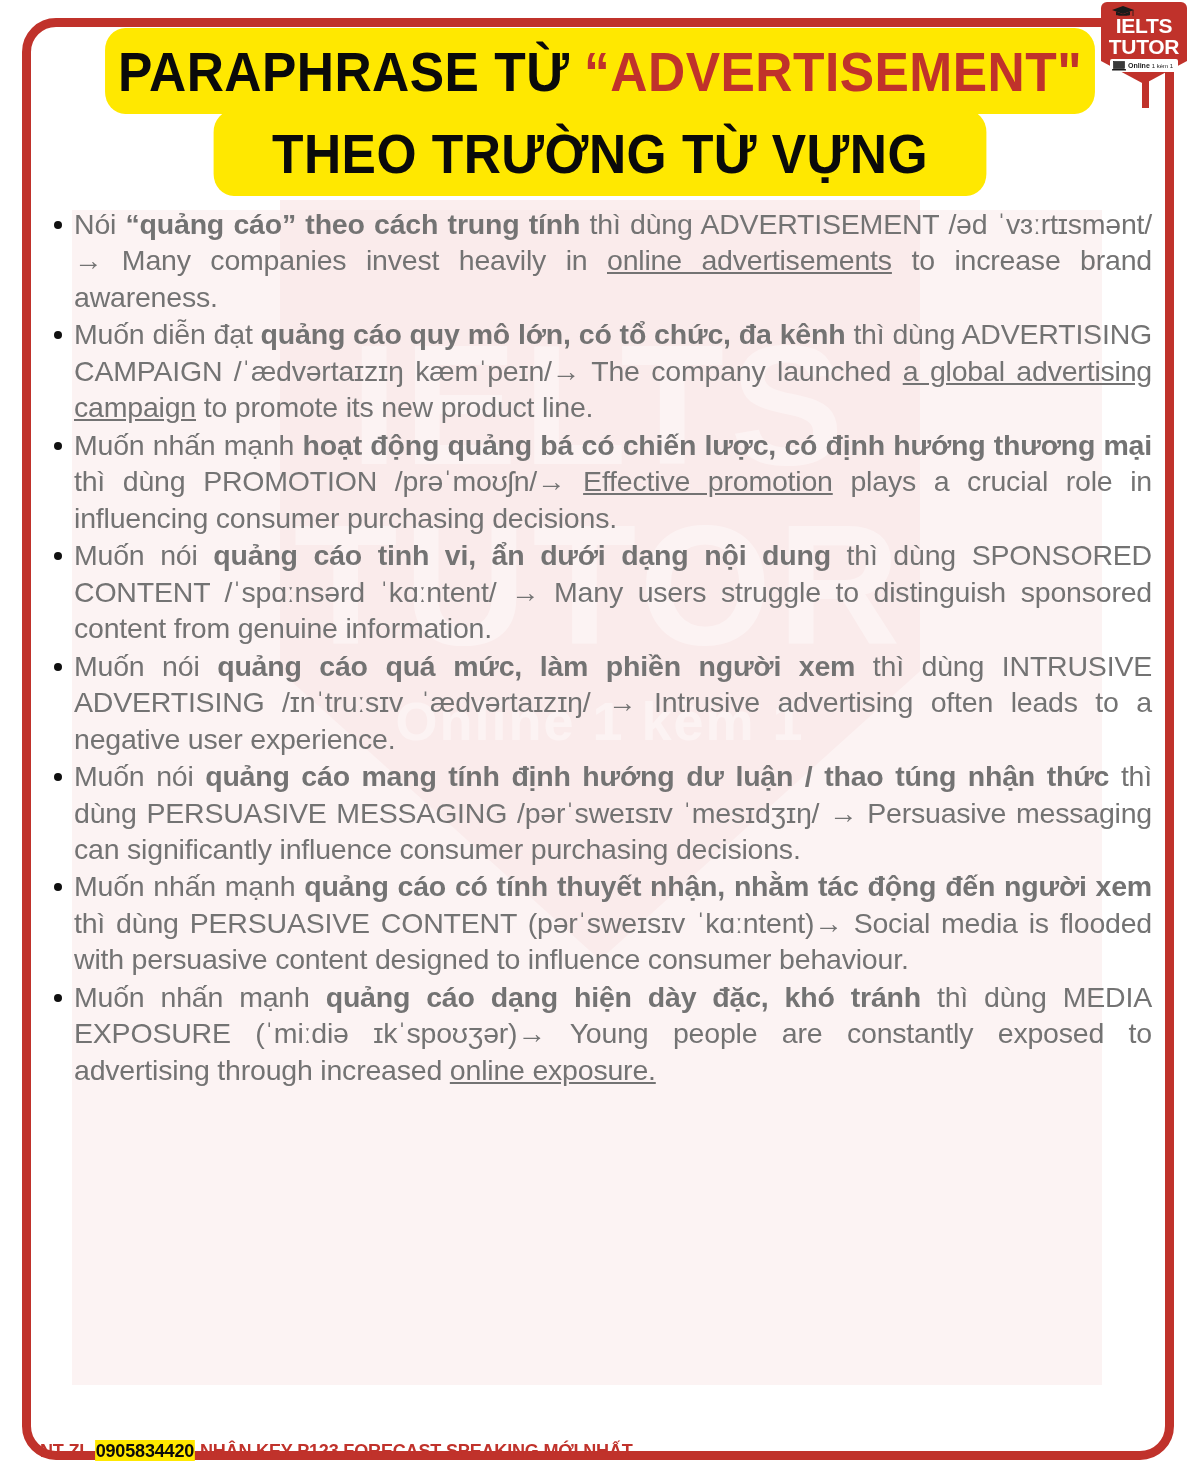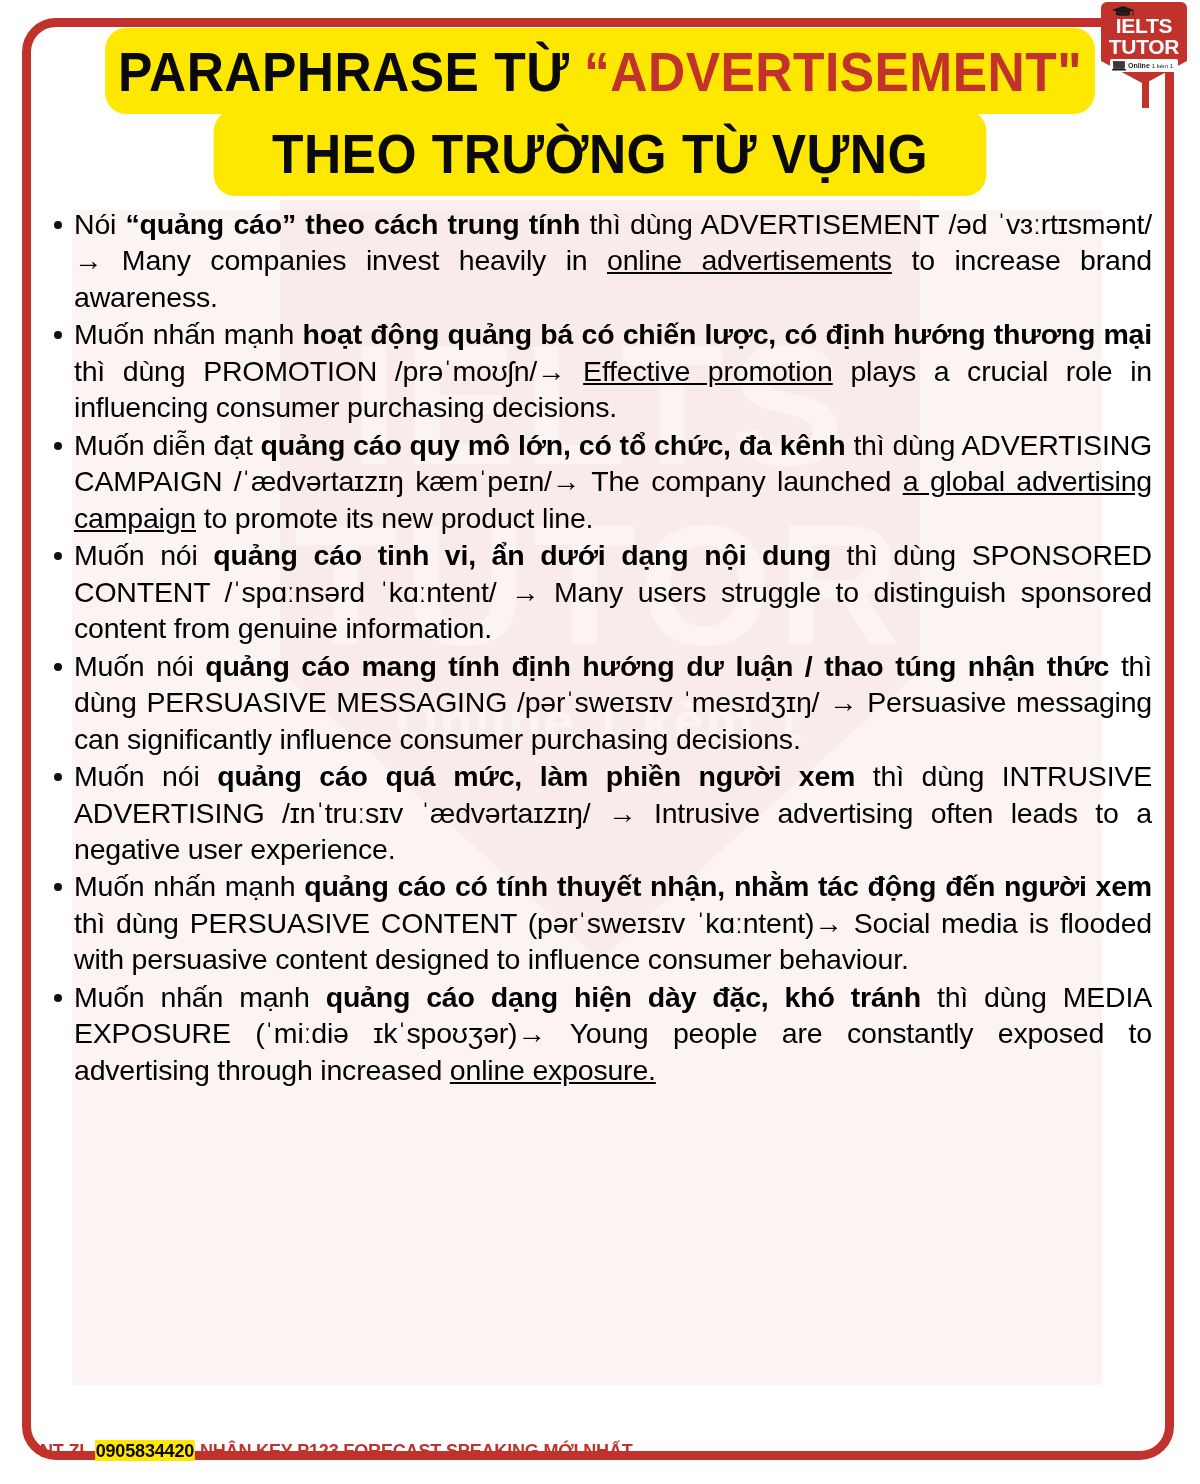--- a/index.html
+++ b/index.html
@@ -190,21 +190,21 @@
     list-style: none;
     margin: 0;
     padding: 0;
   }
   ul.bullets > li {
     position: relative;
     padding-left: 34px;
     margin: 0 0 1px 0;
     font-size: 28.5px;
     line-height: 1.28;
-    color: #000000;
+    color: #737373;
     text-align: justify;
     font-family: "Liberation Sans", sans-serif;
     letter-spacing: -0.2px;
   }
   ul.bullets > li::before {
     content: "";
     position: absolute;
     left: 14px; top: 15px;
     width: 8px; height: 8px;
     background: #101010;
@@ -274,25 +274,25 @@
         <rect x="0" y="8" width="14" height="1.6" rx="0.6" fill="#1a1a1a"></rect>
       </svg>
       <span class="logo-online-txt">Online</span>
       <span class="logo-online-sub">1 kèm 1</span>
     </div>
   </div>
 
   <div class="content">
     <ul class="bullets">
         <li><span class="linebody">Nói <b>“quảng cáo” theo cách trung tính</b> thì dùng ADVERTISEMENT /əd ˈvɜːrtɪsmənt/ → Many companies invest heavily in <u>online advertisements</u> to increase brand awareness.</span></li>
+        <li><span class="linebody">Muốn diễn đạt <b>quảng cáo quy mô lớn, có tổ chức, đa kênh</b> thì dùng ADVERTISING CAMPAIGN /ˈædvərtaɪzɪŋ kæmˈpeɪn/→ The company launched <u>a global advertising campaign</u> to promote its new product line.</span></li>
         <li><span class="linebody">Muốn nhấn mạnh <b>hoạt động quảng bá có chiến lược, có định hướng thương mại</b> thì dùng PROMOTION /prəˈmoʊʃn/→ <u>Effective promotion</u> plays a crucial role in influencing consumer purchasing decisions.</span></li>
-        <li><span class="linebody">Muốn diễn đạt <b>quảng cáo quy mô lớn, có tổ chức, đa kênh</b> thì dùng ADVERTISING CAMPAIGN /ˈædvərtaɪzɪŋ kæmˈpeɪn/→ The company launched <u>a global advertising campaign</u> to promote its new product line.</span></li>
         <li><span class="linebody">Muốn nói <b>quảng cáo tinh vi, ẩn dưới dạng nội dung</b> thì dùng SPONSORED CONTENT /ˈspɑːnsərd ˈkɑːntent/ → Many users struggle to distinguish sponsored content from genuine information.</span></li>
+        <li><span class="linebody">Muốn nói <b>quảng cáo quá mức, làm phiền người xem</b> thì dùng INTRUSIVE ADVERTISING /ɪnˈtruːsɪv ˈædvərtaɪzɪŋ/ → Intrusive advertising often leads to a negative user experience.</span></li>
         <li><span class="linebody">Muốn nói <b>quảng cáo mang tính định hướng dư luận / thao túng nhận thức</b> thì dùng PERSUASIVE MESSAGING /pərˈsweɪsɪv ˈmesɪdʒɪŋ/ → Persuasive messaging can significantly influence consumer purchasing decisions.</span></li>
-        <li><span class="linebody">Muốn nói <b>quảng cáo quá mức, làm phiền người xem</b> thì dùng INTRUSIVE ADVERTISING /ɪnˈtruːsɪv ˈædvərtaɪzɪŋ/ → Intrusive advertising often leads to a negative user experience.</span></li>
         <li><span class="linebody">Muốn nhấn mạnh <b>quảng cáo có tính thuyết nhận, nhằm tác động đến người xem</b> thì dùng PERSUASIVE CONTENT (pərˈsweɪsɪv ˈkɑːntent)→ Social media is flooded with persuasive content designed to influence consumer behaviour.</span></li>
         <li><span class="linebody">Muốn nhấn mạnh <b>quảng cáo dạng hiện dày đặc, khó tránh</b> thì dùng MEDIA EXPOSURE (ˈmiːdiə ɪkˈspoʊʒər)→ Young people are constantly exposed to advertising through increased <u>online exposure.</u></span></li>
       </ul>
   </div>
 
   <div class="footer">
     <span>NT ZL </span><span class="phone">0905834420</span><span> NHẬN KEY P123 FORECAST SPEAKING MỚI NHẤT</span>
   </div>
 
 </div>

